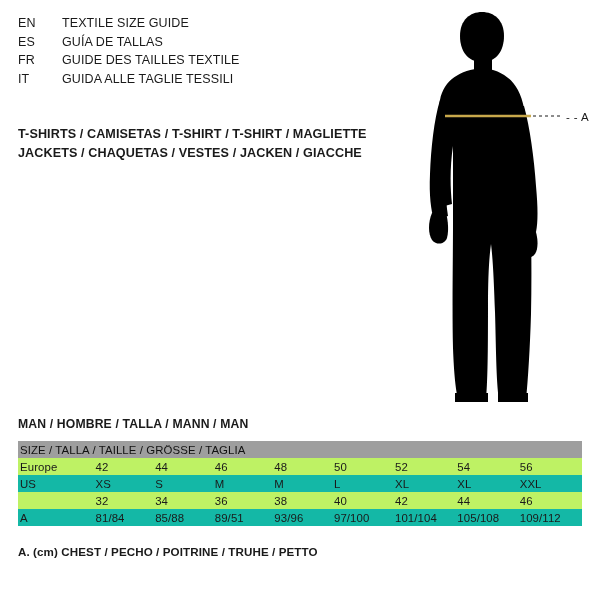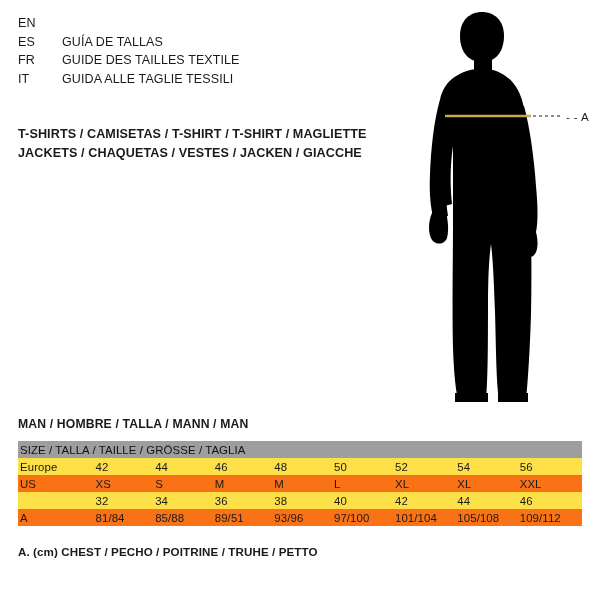--- a/index.html
+++ b/index.html
@@ -105,24 +105,24 @@
     vertical-align: middle;
     white-space: nowrap;
   }
   .row-header td {
     background: #9e9e9e;
     color: #111;
     font-weight: 400;
     height: 18px;
   }
   .row-alt td {
-    background: #fde047;
+    background: #bef264;
   }
   .row-plain td {
-    background: #f97316;
+    background: #14b8a6;
   }
   .col-label {
     width: 86px;
     padding-left: 2px !important;
   }
   .cell {
     width: 68px;
     text-align: left;
   }
   .row-header .col-label {
@@ -140,20 +140,21 @@
   }
 </style>
 </head>
 <body>
 
 <div class="page">
 
   <div class="lang-block">
     <div class="lang-row">
       <span class="lang-code">EN</span>
+      <span class="lang-text">TEXTILE SIZE GUIDE</span>
     </div>
     <div class="lang-row">
       <span class="lang-code">ES</span>
       <span class="lang-text">GUÍA DE TALLAS</span>
     </div>
     <div class="lang-row">
       <span class="lang-code">FR</span>
       <span class="lang-text">GUIDE DES TAILLES TEXTILE</span>
     </div>
     <div class="lang-row">

